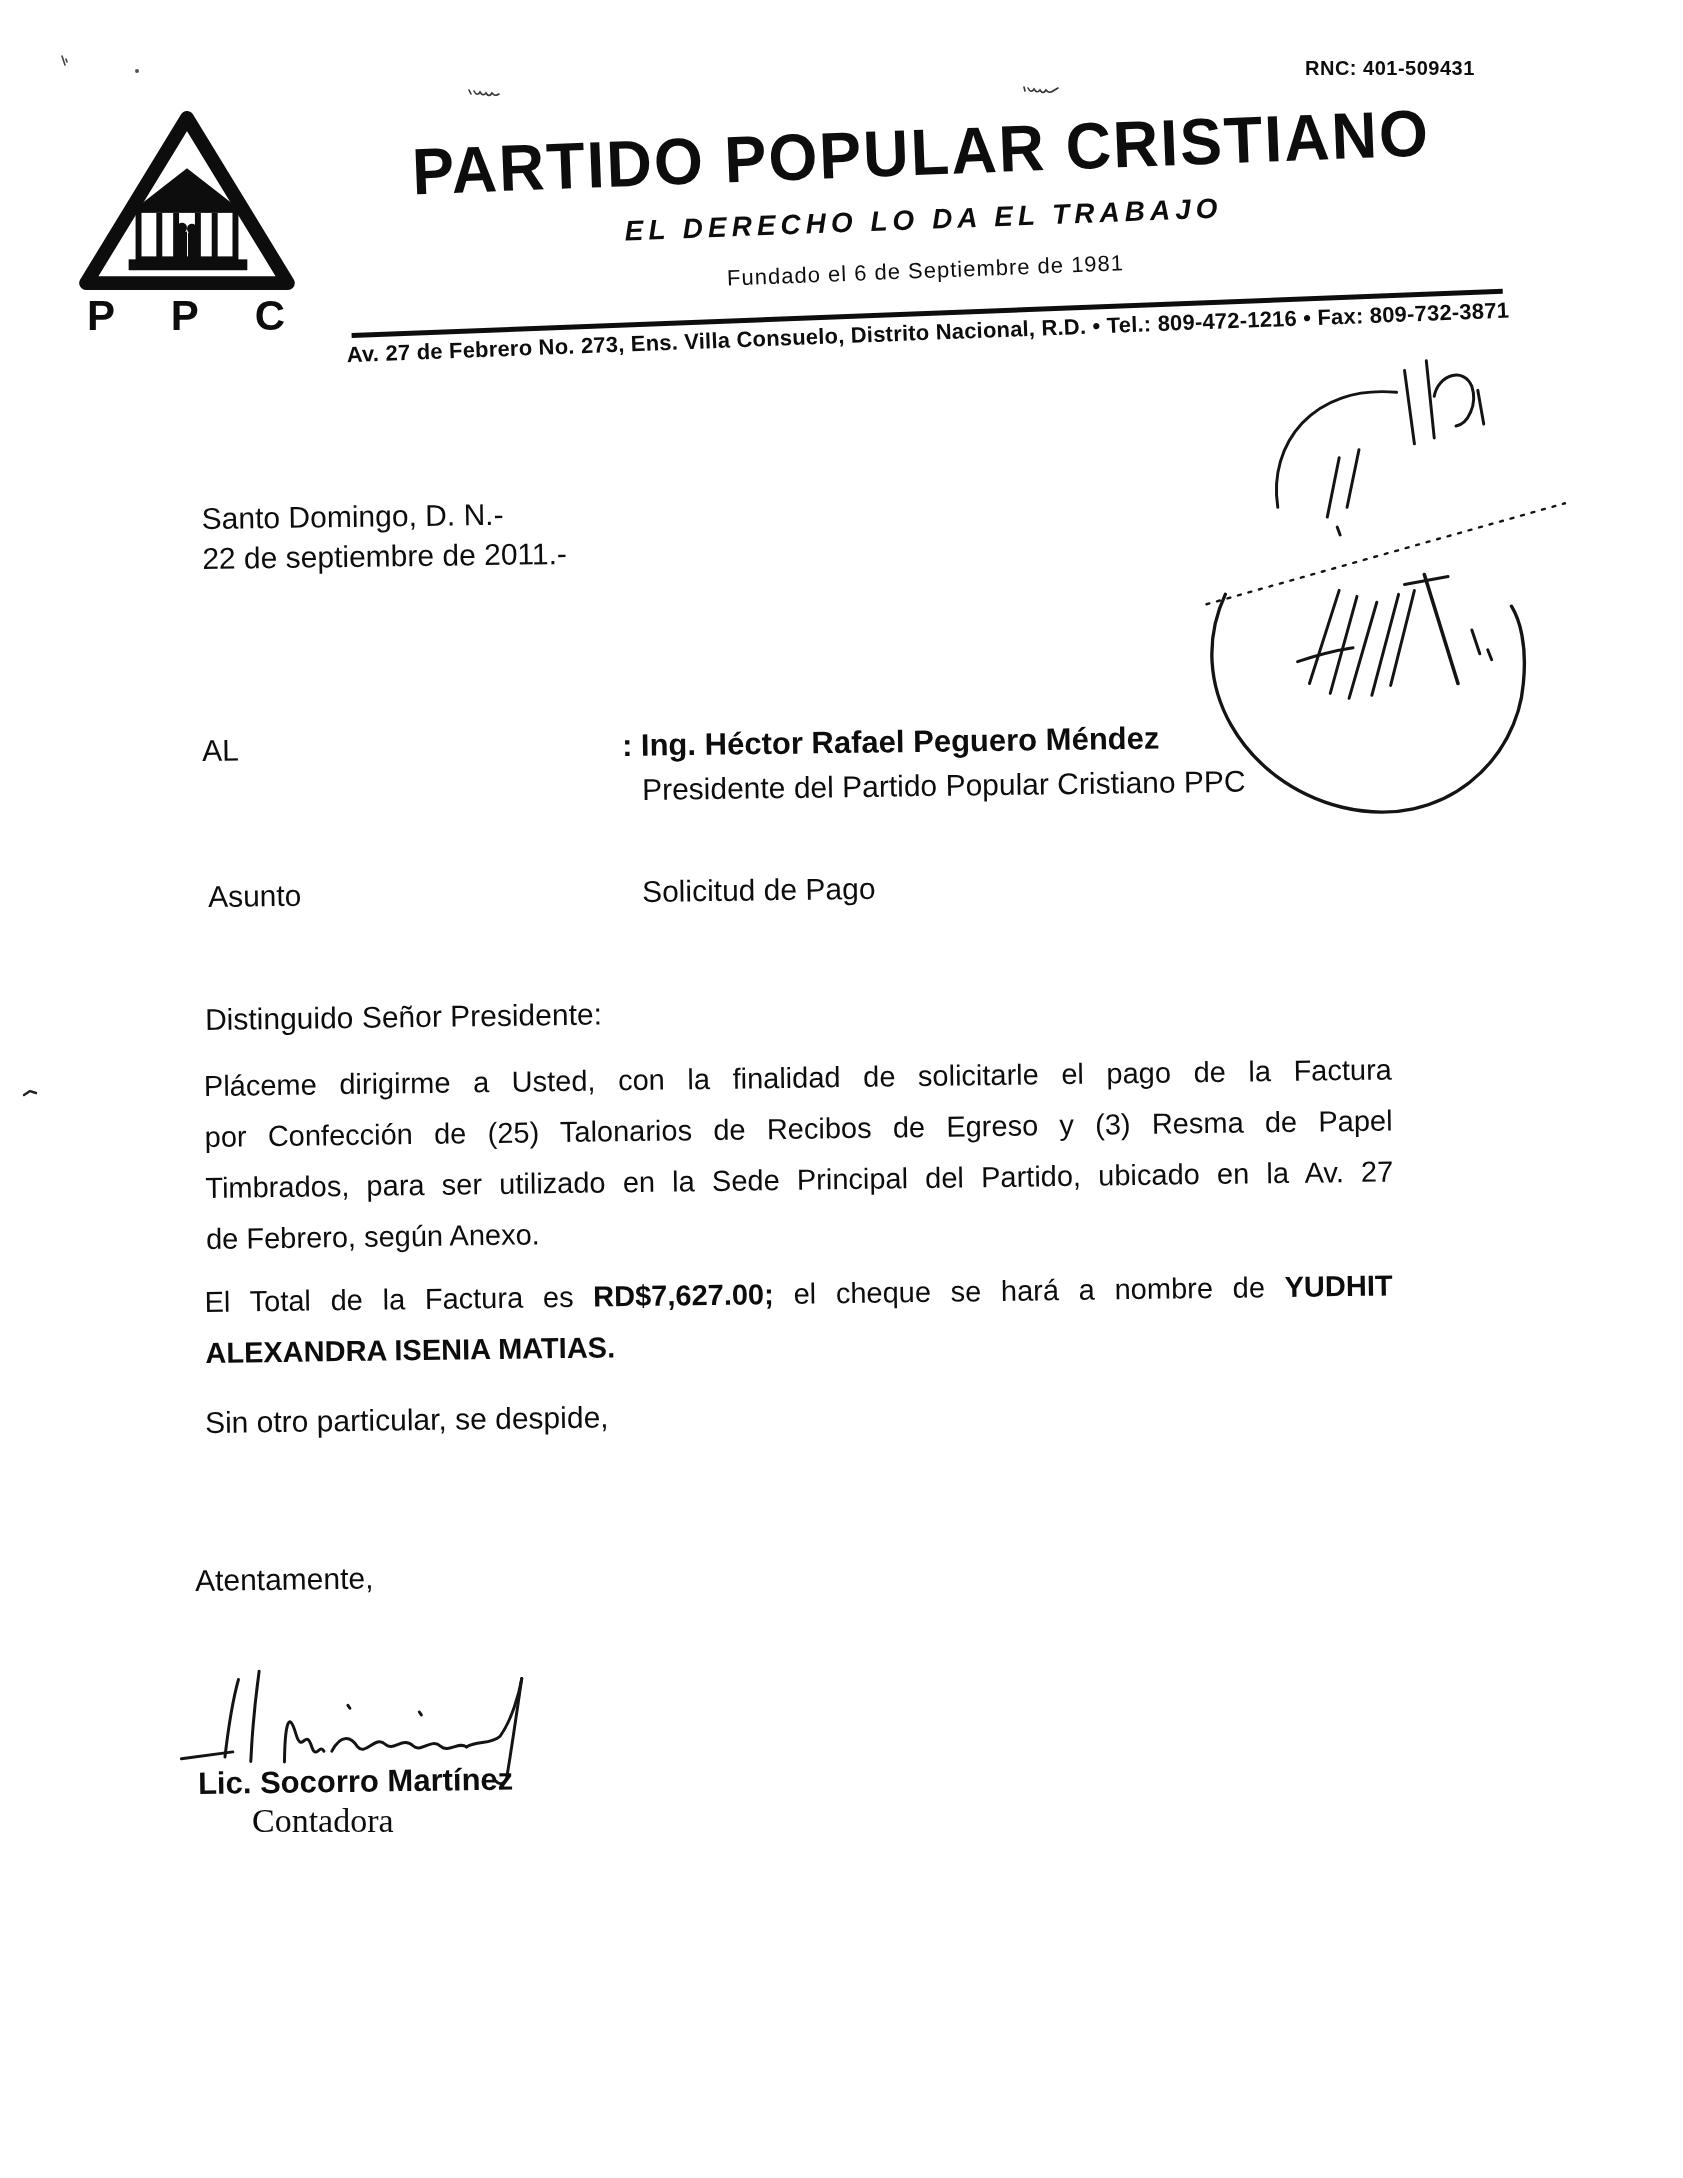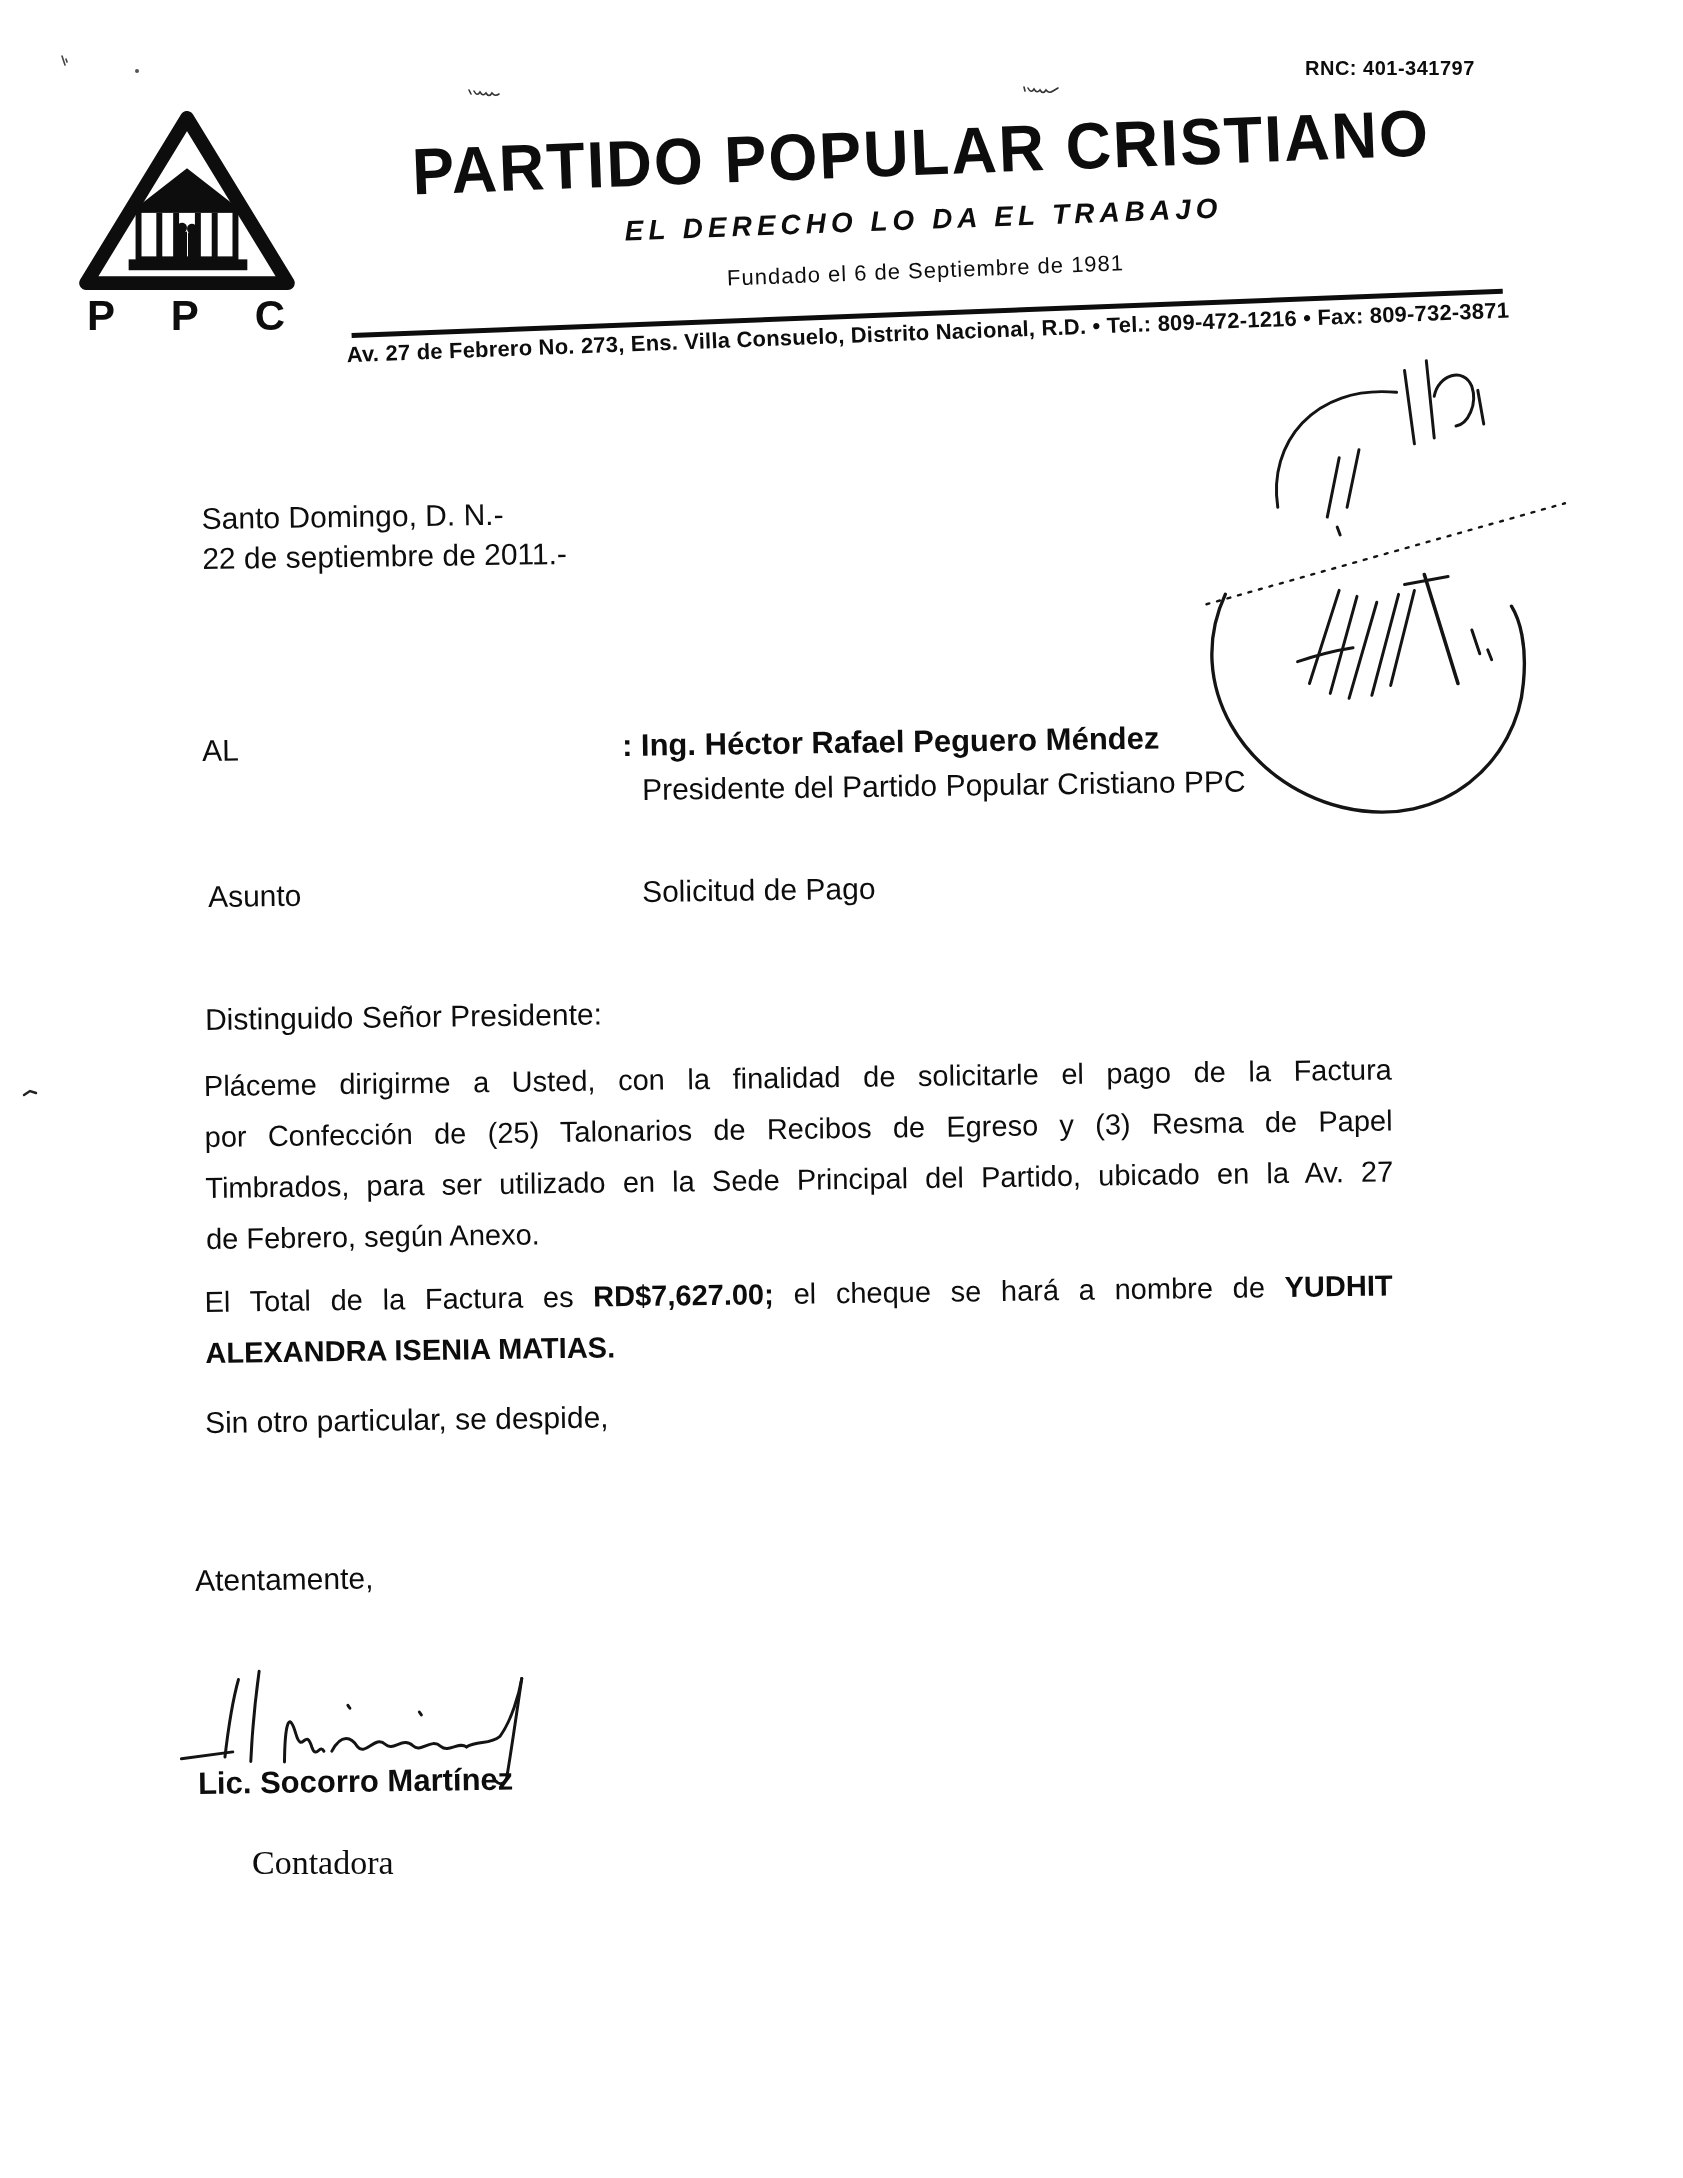--- a/index.html
+++ b/index.html
@@ -49,27 +49,27 @@
   .salutation{left:205px;top:958px;font-size:30px;}
   .par{left:205px;width:1188px;font-size:29px;line-height:51px;}
   .p1{top:1061px;}
   .p2{top:1277px;}
   .jline{text-align:justify;text-align-last:justify;white-space:normal;}
   .lline{text-align:left;}
   .closing{left:205px;top:1406px;font-size:30px;}
   .farewell{left:195px;top:1564px;font-size:30px;}
   .sig-block{left:0;top:0;width:1683px;height:2178px;pointer-events:none;}
   .signer-name{left:198px;top:1766px;font-size:31px;font-weight:bold;white-space:nowrap;}
-  .signer-title{left:252px;top:1802px;font-family:"Liberation Serif", serif;font-size:34px;margin-top:42px;}
+  .signer-title{left:252px;top:1802px;font-family:"Liberation Serif", serif;font-size:34px;}
   svg{display:block;}
 </style>
 </head>
 <body>
 
-<div class="abs rnc">RNC: 401-341797</div>
+<div class="abs rnc">RNC: 401-509431</div>
 
 <div class="abs logo-wrap">
   <svg width="220" height="180" viewBox="0 0 222 182">
     <path d="M111,7 L9,174 L213,174 Z" fill="none" stroke="#0d0d0d" stroke-width="14" stroke-linejoin="round"></path>
     <polygon points="111,58 62,96 160,96" fill="#0d0d0d"></polygon>
     <rect x="58" y="94" width="106" height="8" fill="#0d0d0d"></rect>
     <rect x="62" y="100" width="98" height="50" fill="#ffffff" stroke="#0d0d0d" stroke-width="6"></rect>
     <rect x="80" y="103" width="6" height="46" fill="#0d0d0d"></rect>
     <rect x="97" y="103" width="6" height="46" fill="#0d0d0d"></rect>
     <rect x="119" y="103" width="6" height="46" fill="#0d0d0d"></rect>

